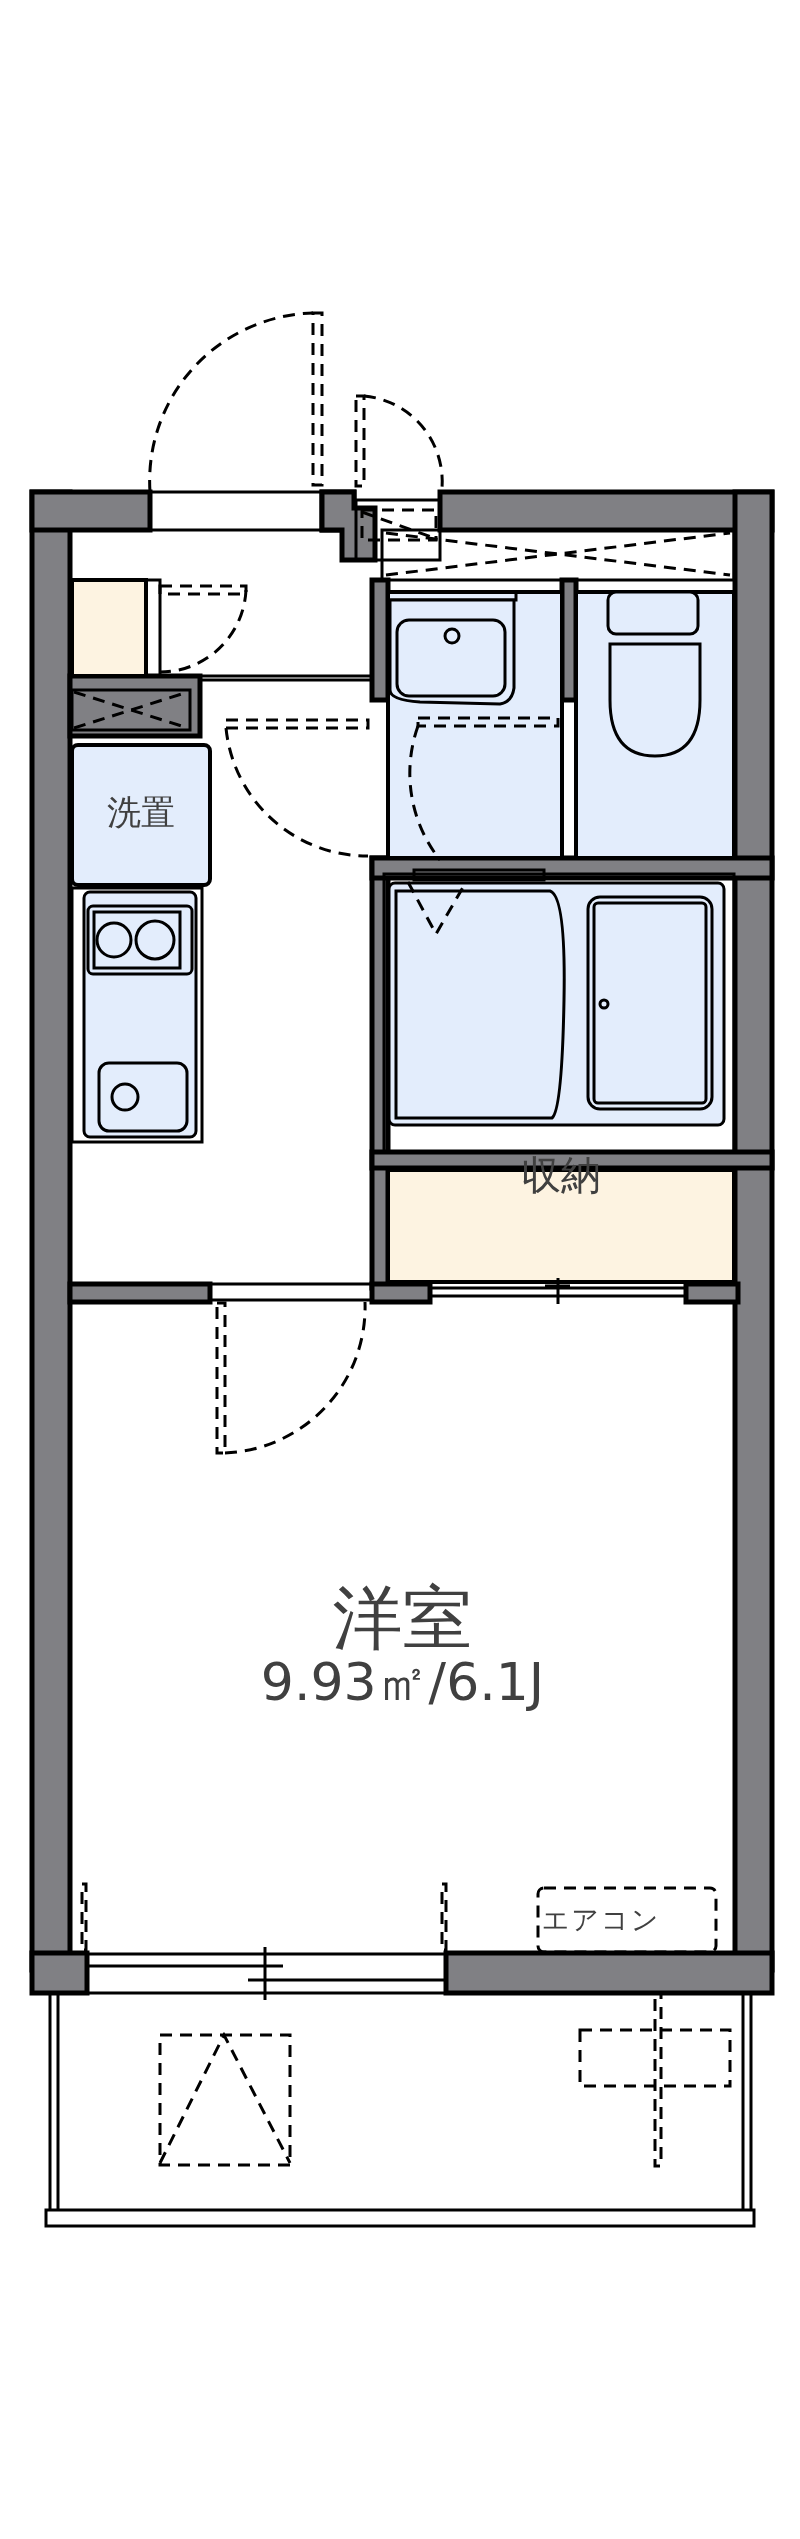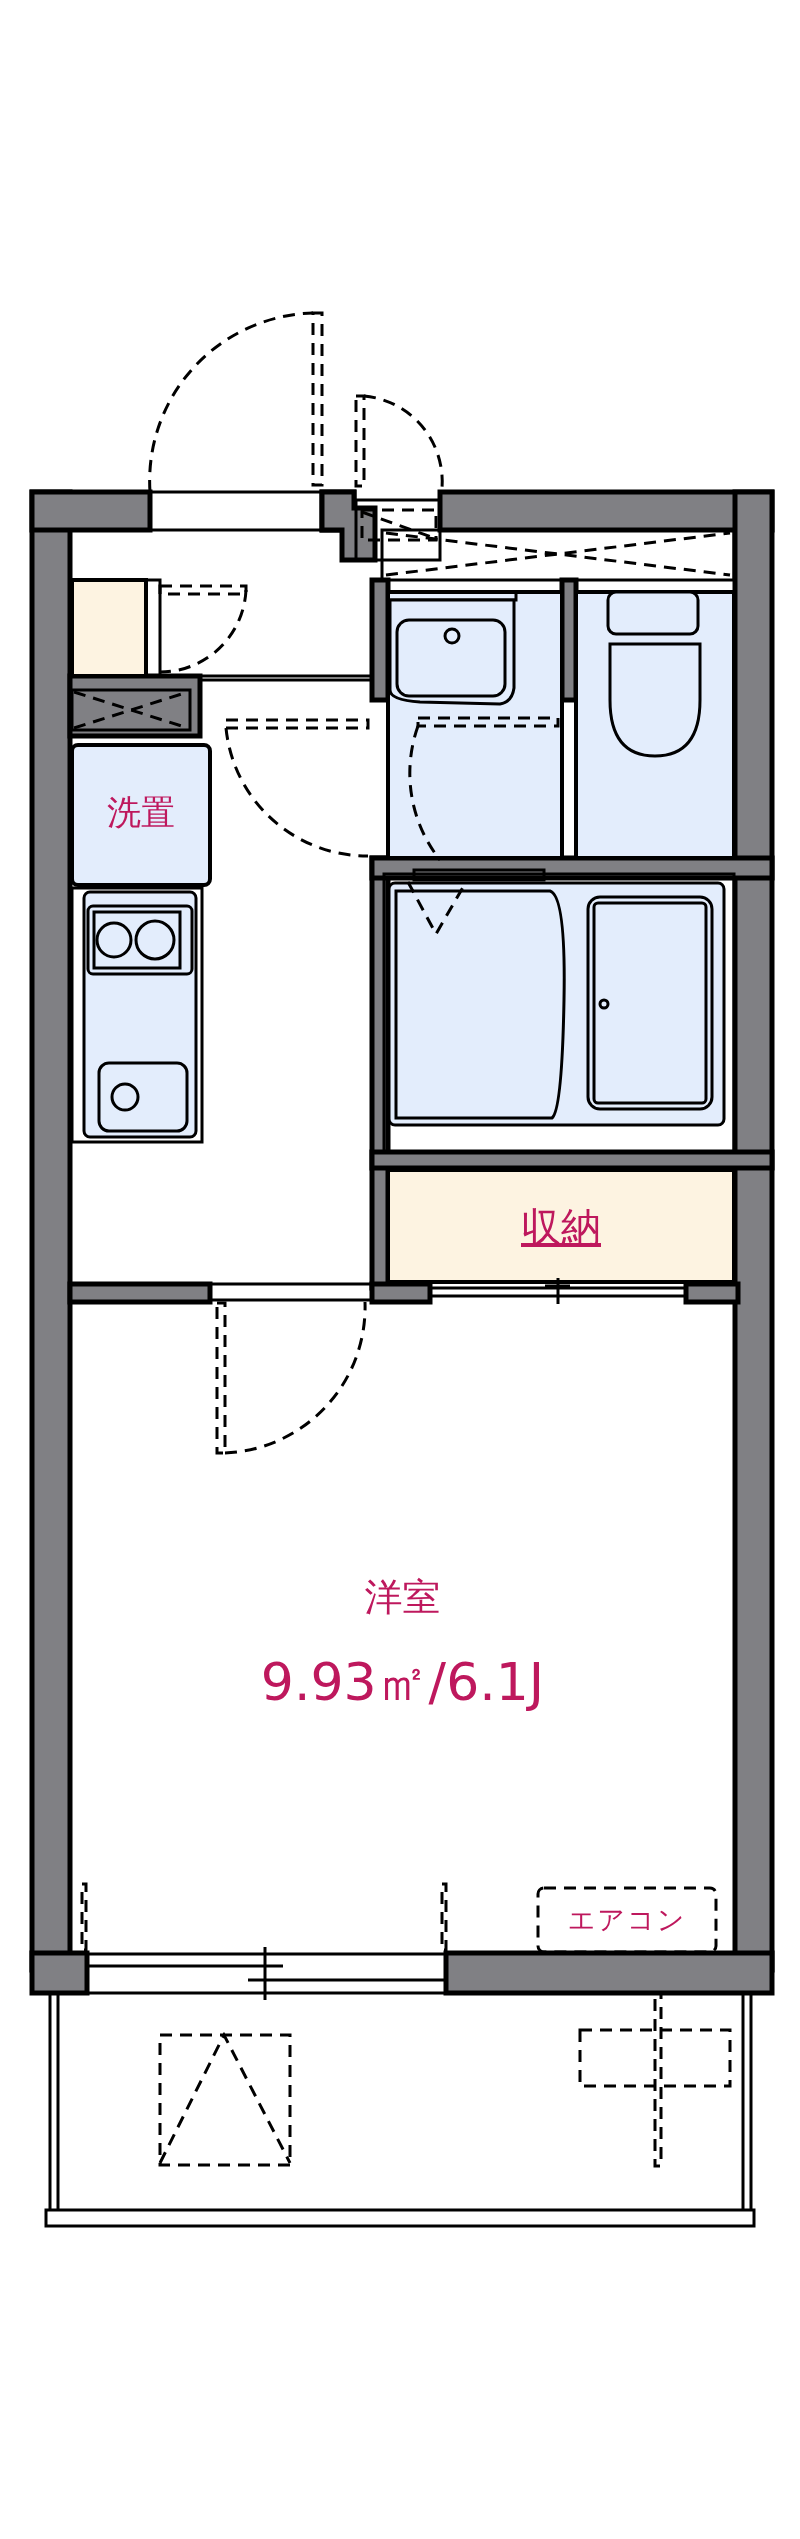--- a/index.html
+++ b/index.html
@@ -1,21 +1,21 @@
 <!DOCTYPE html>
 <html><head>
 <meta charset="utf-8">
 <style>
   html, body { margin: 0; padding: 0; background: #ffffff; }
   body { width: 800px; height: 2539px; position: relative; overflow: hidden; font-family: "DejaVu Sans", sans-serif; }
   svg { position: absolute; left: 0; top: 0; }
-  .lbl { position: absolute; color: #be185d; font-family: "DejaVu Sans", sans-serif; text-align: center; white-space: nowrap; }
+  .lbl { position: absolute; color: #404040; font-family: "DejaVu Sans", sans-serif; text-align: center; white-space: nowrap; }
   .lbl-sm { font-size: 34px; }
   .lbl-md { font-size: 40px; }
-  .lbl-lg { font-size: 38px; }
+  .lbl-lg { font-size: 70px; }
   .lbl-area { font-size: 52px; }
   .lbl-ac { font-size: 27px; letter-spacing: 2px; }
 </style>
 </head>
 <body>
 
 <svg width="800" height="2539" viewBox="0 0 800 2539">
   <defs>
     <style>
       .wall { fill: #808084; stroke: #000; stroke-width: 5; }
@@ -182,16 +182,16 @@
     <line class="thin" x1="751" y1="1993" x2="751" y2="2210"></line>
     <rect class="thin" x="46" y="2210" width="708" height="16"></rect>
     <rect class="dash" x="160" y="2035" width="130" height="130"></rect>
     <path class="dash" d="M160 2163 L224 2035 L290 2163"></path>
     <rect class="dash" x="580" y="2030" width="150" height="56"></rect>
     <rect class="dash" x="655" y="1993" width="6" height="173"></rect>
   </g>
 </svg>
 
 <div class="lbl lbl-sm" style="left:72px; top:790px; width:138px;">洗置</div>
-<div class="lbl lbl-md" style="left:388px; top:1200px; width:346px;text-decoration:underline;">収納</div>
+<div class="lbl lbl-md" style="left:388px; top:1148px; width:346px;">収納</div>
 <div class="lbl lbl-lg" style="left:70px; top:1572px; width:665px;">洋室</div>
 <div class="lbl lbl-area" style="left:70px; top:1648px; width:665px;">9.93㎡/6.1J</div>
-<div class="lbl lbl-ac" style="left:538px; top:1902px; width:178px;">エアコン</div>
+<div class="lbl lbl-ac" style="left:512px; top:1902px; width:178px;">エアコン</div>
 
 </body></html>

